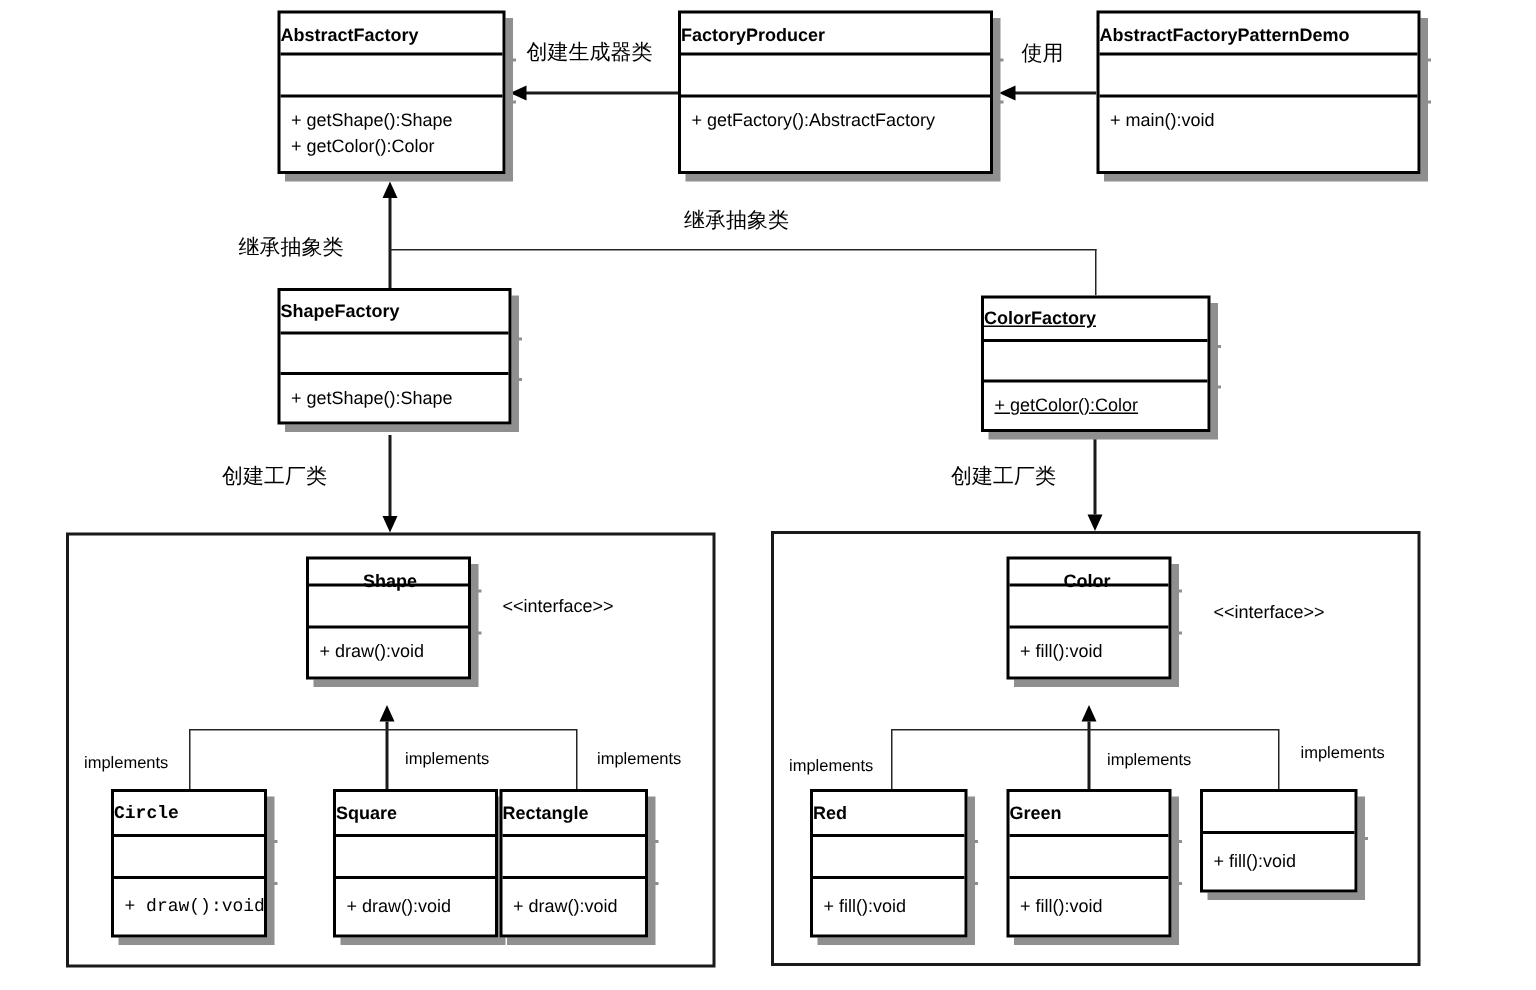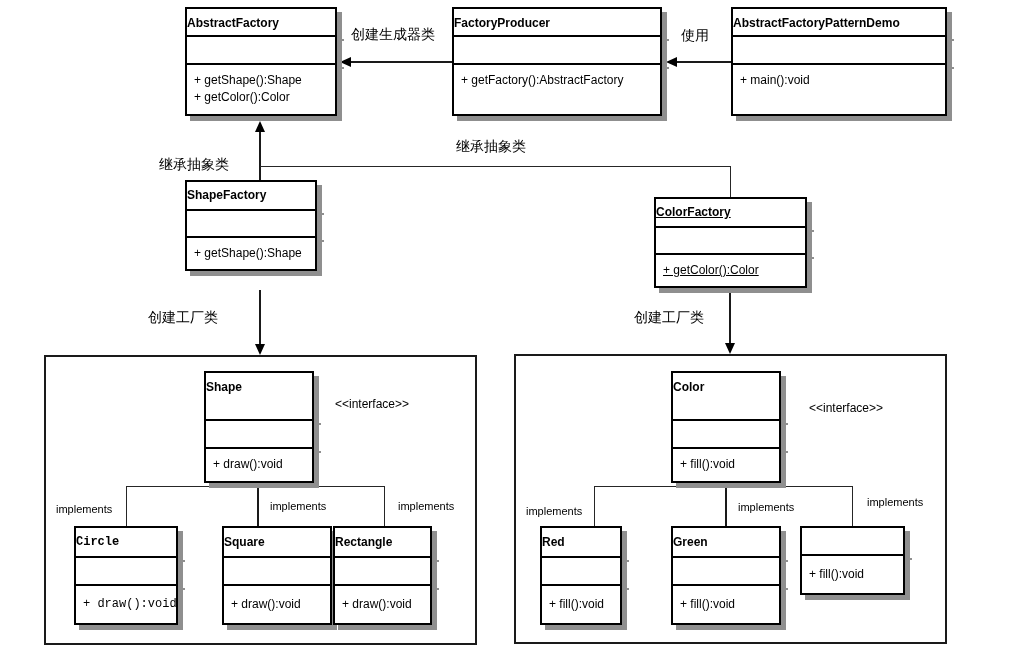--- a/index.html
+++ b/index.html
@@ -21,21 +21,21 @@
   .tier-a .ttl { height:28px; line-height:28px; }
   .tier-a .attrs { height:28px; }
   .tier-a .mth { height:49px; padding-top:7px; line-height:17px; }
 
   
   .tier-b .ttl { height:29px; line-height:27px; }
   .tier-b .attrs { height:27px; }
   .tier-b .mth { height:31px; line-height:30px; }
 
   
-  .tier-c .ttl { height:48px; line-height:28px; }
+  .tier-c .ttl { height:18px; line-height:28px;padding-left:36px; }
   .tier-c .attrs { height:28px; }
   .tier-c .mth { height:32px; line-height:31px; }
 
   
   .tier-d .ttl { height:30px; line-height:28px; }
   .tier-d .attrs { height:28px; }
   .tier-d .mth { height:37px; line-height:36px; }
 
   
   .container { position:absolute; border:2px solid #1a1a1a; background:transparent; }
@@ -110,21 +110,21 @@
   </div>
 
   <div class="cbox tier-a" style="left:731px; top:7px; width:216px;">
     <div class="ttl">AbstractFactoryPatternDemo</div>
     <div class="attrs"></div>
     <div class="mth">
       <div>+ main():void</div>
     </div>
   </div>
 
-  <div class="cbox tier-b" style="left:185px; top:180px; width:132px;">
+  <div class="cbox tier-b" style="left:185px; top:192px; width:156px;">
     <div class="ttl">ShapeFactory</div>
     <div class="attrs"></div>
     <div class="mth">
       <div>+ getShape():Shape</div>
     </div>
   </div>
 
   <div class="cbox tier-b" style="left:654px; top:197px; width:153px;text-decoration:underline;">
     <div class="ttl">ColorFactory</div>
     <div class="attrs"></div>
@@ -166,21 +166,21 @@
   </div>
 
   <div class="cbox tier-d" style="left:333px; top:526px; width:99px;">
     <div class="ttl">Rectangle</div>
     <div class="attrs"></div>
     <div class="mth">
       <div>+ draw():void</div>
     </div>
   </div>
 
-  <div class="cbox tier-d" style="left:540px; top:526px; width:82px;">
+  <div class="cbox tier-d" style="left:540px; top:526px; width:105px;">
     <div class="ttl">Red</div>
     <div class="attrs"></div>
     <div class="mth">
       <div>+ fill():void</div>
     </div>
   </div>
 
   <div class="cbox tier-d" style="left:671px; top:526px; width:110px;">
     <div class="ttl">Green</div>
     <div class="attrs"></div>

